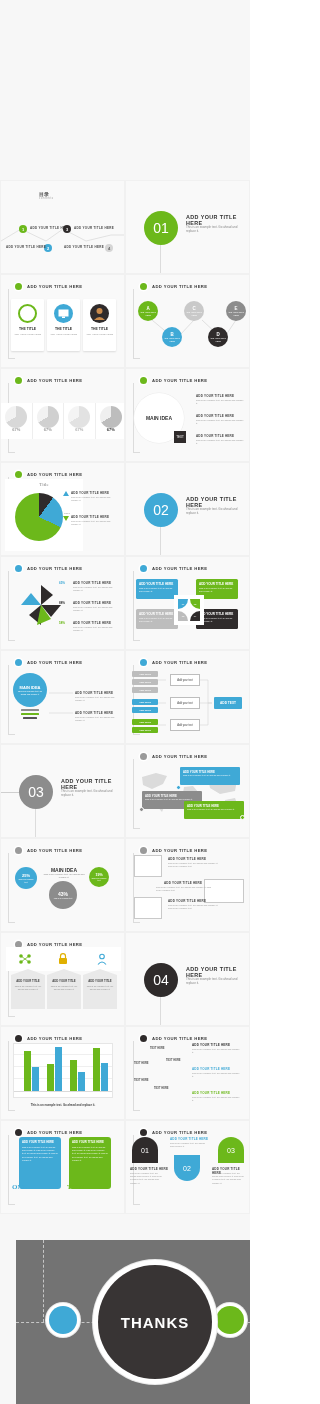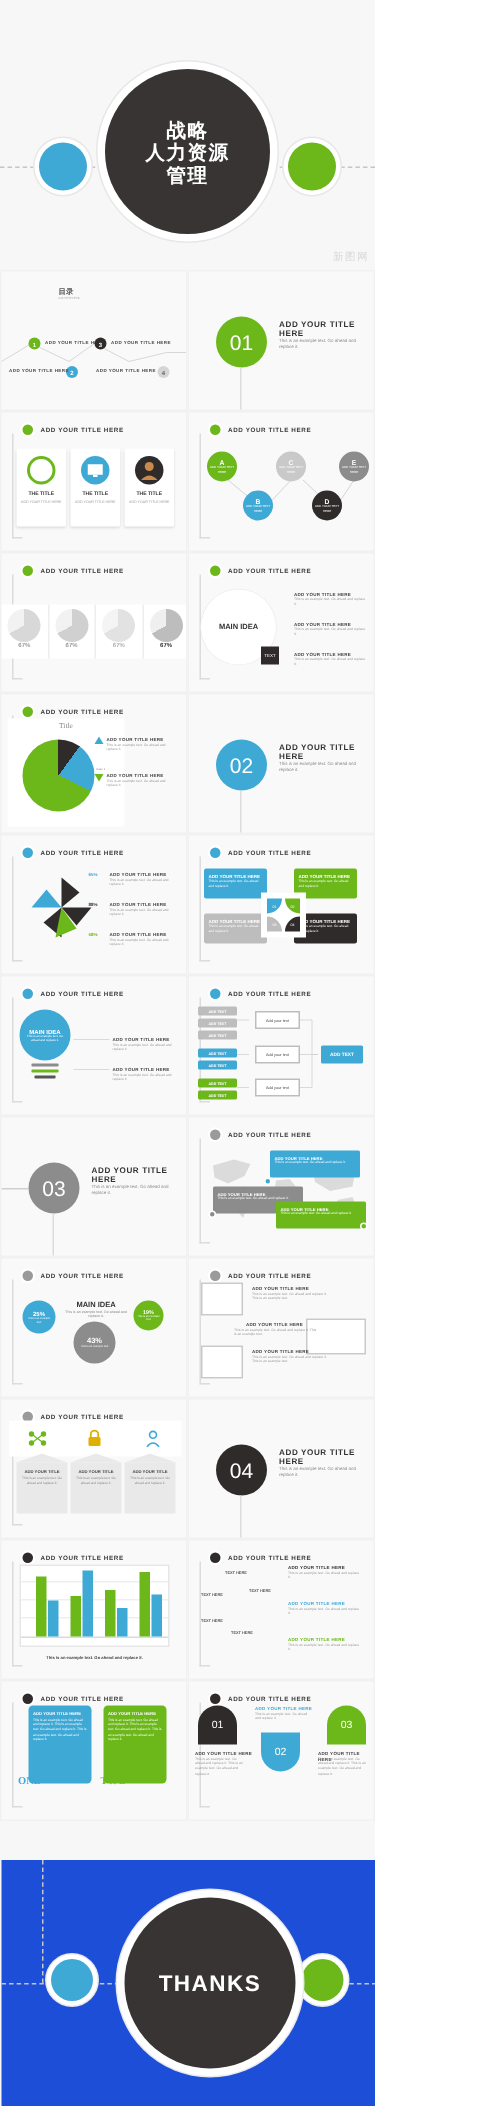--- a/index.html
+++ b/index.html
@@ -161,52 +161,41 @@
   .bigcard { position:absolute; top:16px; width:42px; height:52px; border-radius:3px; }
   .bigcard .bct { position:absolute; left:3px; top:3px; font-size:2.8px; font-weight:bold; color:#fff;}
   .bigcard .bcb { position:absolute; left:3px; top:9px; width:36px; font-size:2.2px; color:rgba(255,255,255,.92); line-height:3.2px;}
   .bigword { position:absolute; top:62px; font-size:7px; font-weight:bold; font-family:"Liberation Serif", serif; }
 
   
   .half { position:absolute; width:26px; height:26px; color:#fff; display:flex; align-items:center;
           justify-content:center; font-size:7px; }
 
   
-  .thanks { position:absolute; left:1px; top:1240px; width:250px; height:164px; background:#1d4ed8;}
+  .thanks { position:absolute; left:16px; top:1240px; width:250px; height:164px; background:#737373;}
   .thanks .dline { position:absolute; top:82px; left:0; width:250px; border-top:1px dashed #c6c6c6;}
   .thanks .vline { position:absolute; left:27px; top:0; height:82px; border-left:1px dashed #c6c6c6;}
   .thanks .main-circle {
     position:absolute; left:82px; top:25px; width:114px; height:114px; border-radius:50%;
     background:#383434; box-shadow:0 0 0 5px #fff, 0 0 0 6px #e9e9e9;
     display:flex; align-items:center; justify-content:center; color:#fff;
     font-size:15px; font-weight:bold; letter-spacing:1px; z-index:4;
   }
   .thanks .sm-blue, .thanks .sm-green {
     position:absolute; top:66px; width:28px; height:28px; border-radius:50%;
     box-shadow:0 0 0 3px #fff, 0 0 0 4px #e9e9e9; z-index:3;
   }
   .thanks .sm-blue{left:33px;background:#3fa9d6;}
   .thanks .sm-green{left:200px;background:#6cb81b;}
 </style>
 </head>
 <body>
 
 <div class="page">
 
-  <div class="cover">
-    <div class="dline"></div>
-    <div class="sm-blue"></div>
-    <div class="sm-green"></div>
-    <div class="main-circle">
-      <div>战略</div>
-      <div>人力资源</div>
-      <div>管理</div>
-    </div>
-    <div class="wm">新图网</div>
-  </div>
 
   <div class="grid">
 
     <div class="row">
       <div class="slide">
         <div class="toc-cn">目录</div>
         <div class="toc-en">contents</div>
         <svg class="zig" viewBox="0 0 125 34">
           <polyline points="0,24 20,12 45,24 62,12 85,24 110,18 125,18" fill="none" stroke="#d2d2d2" stroke-width="0.6"></polyline>
         </svg>

